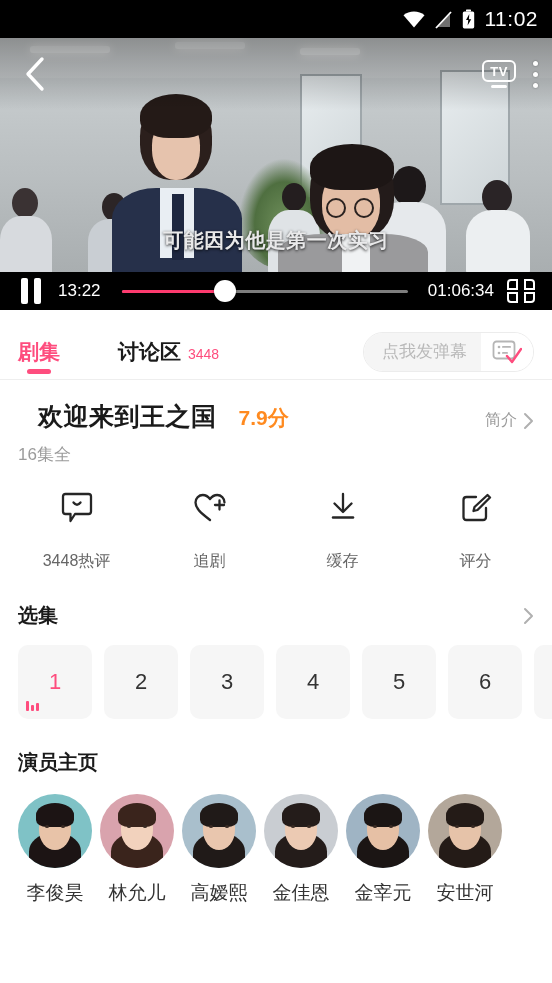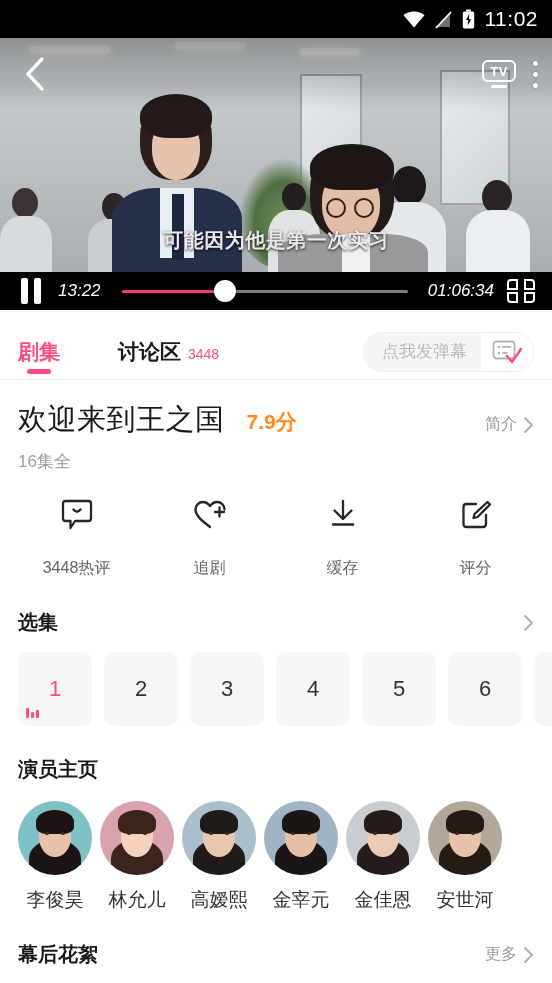--- a/index.html
+++ b/index.html
@@ -114,21 +114,21 @@
     border:1px solid #ececec; border-radius: 20px; overflow:hidden; background:#fff;
   }
   .danmu-input {
     background:#f5f5f5; height: 100%; display:flex; align-items:center;
     padding: 0 14px 0 18px; color:#b9b9b9; font-size: 17px; min-width: 110px;
   }
   .danmu-ico { width: 52px; height:100%; display:flex; align-items:center; justify-content:center; background:#fff; }
 
   
   .title-row { display:flex; align-items:baseline; padding: 20px 18px 0 18px; }
-  .title { font-size: 29px; font-weight:400; color:#1a1a1a; letter-spacing:.5px; }
+  .title { font-size: 25px; font-weight:700; color:#1a1a1a; letter-spacing:.5px;margin-left:20px; }
   .score { font-size: 21px; color:#ff8a1f; font-weight:700; margin-left: 22px; }
   .intro { margin-left:auto; display:flex; align-items:center; gap:6px; color:#9b9b9b; font-size:16px; }
   .sub-line { padding: 10px 18px 0 18px; color:#9b9b9b; font-size:17px; }
 
   
   .actions { display:flex; padding: 26px 10px 0 10px; }
   .action { flex:1; display:flex; flex-direction:column; align-items:center; gap:23px; }
   .action-label { font-size:16px; color:#666; }
 
   
@@ -235,21 +235,21 @@
           <i></i>
             <i></i>
             <i></i>
         </div>
       </div>
     </div>
 
     <div class="subtitle">可能因为他是第一次实习</div>
   </div>
 
-  <div style="position:relative; height:52px;font-style:italic;">
+  <div style="position:relative; height:52px;">
     <div class="ctrl-bar">
       <div class="btn-pause">
           <i></i>
           <i></i>
         </div>
       <span class="t-cur">13:22</span>
       <div class="seek">
         <div class="seek-track"></div>
         <div class="seek-fill" id="seekFill" style="width: 36%;"></div>
         <div class="seek-knob" id="seekKnob" style="left: 36%;"></div>
@@ -403,54 +403,45 @@
         <div class="avatar" style="background: rgb(169, 191, 204);">
           <div class="av-face" style="left:11px;top:40px;width:52px;height:44px;border-radius:40% 40% 0 0;background:#201a18"></div>
           <div class="av-face" style="left:21px;top:16px;width:32px;height:40px;border-radius:46% 46% 52% 52%;background:#e9c6ae"></div>
           <div class="av-face" style="left:18px;top:9px;width:38px;height:24px;border-radius:52% 52% 30% 30%;background:#201a18"></div>
           <div class="av-face" style="left:27px;top:31px;width:4px;height:3px;border-radius:50%;background:#3a2b24"></div>
           <div class="av-face" style="left:43px;top:31px;width:4px;height:3px;border-radius:50%;background:#3a2b24"></div>
         </div>
         <span class="cast-name">高嫒熙</span>
       </div>
       <div class="cast-item">
+        <div class="avatar" style="background: rgb(201, 205, 210);">
+          <div class="av-face" style="left:11px;top:40px;width:52px;height:44px;border-radius:40% 40% 0 0;background:#241c1a"></div>
+          <div class="av-face" style="left:21px;top:16px;width:32px;height:40px;border-radius:46% 46% 52% 52%;background:#eccab3"></div>
+          <div class="av-face" style="left:18px;top:9px;width:38px;height:24px;border-radius:52% 52% 30% 30%;background:#241c1a"></div>
+          <div class="av-face" style="left:27px;top:31px;width:4px;height:3px;border-radius:50%;background:#3a2b24"></div>
+          <div class="av-face" style="left:43px;top:31px;width:4px;height:3px;border-radius:50%;background:#3a2b24"></div>
+        </div>
+        <span class="cast-name">金佳恩</span>
+      </div>
+      <div class="cast-item">
         <div class="avatar" style="background: rgb(159, 180, 196);">
           <div class="av-face" style="left:11px;top:40px;width:52px;height:44px;border-radius:40% 40% 0 0;background:#1b1514"></div>
           <div class="av-face" style="left:21px;top:16px;width:32px;height:40px;border-radius:46% 46% 52% 52%;background:#e6c0a5"></div>
           <div class="av-face" style="left:18px;top:9px;width:38px;height:24px;border-radius:52% 52% 30% 30%;background:#1b1514"></div>
           <div class="av-face" style="left:27px;top:31px;width:4px;height:3px;border-radius:50%;background:#3a2b24"></div>
           <div class="av-face" style="left:43px;top:31px;width:4px;height:3px;border-radius:50%;background:#3a2b24"></div>
         </div>
         <span class="cast-name">金宰元</span>
       </div>
       <div class="cast-item">
-        <div class="avatar" style="background: rgb(201, 205, 210);">
-          <div class="av-face" style="left:11px;top:40px;width:52px;height:44px;border-radius:40% 40% 0 0;background:#241c1a"></div>
-          <div class="av-face" style="left:21px;top:16px;width:32px;height:40px;border-radius:46% 46% 52% 52%;background:#eccab3"></div>
-          <div class="av-face" style="left:18px;top:9px;width:38px;height:24px;border-radius:52% 52% 30% 30%;background:#241c1a"></div>
-          <div class="av-face" style="left:27px;top:31px;width:4px;height:3px;border-radius:50%;background:#3a2b24"></div>
-          <div class="av-face" style="left:43px;top:31px;width:4px;height:3px;border-radius:50%;background:#3a2b24"></div>
-        </div>
-        <span class="cast-name">金佳恩</span>
-      </div>
-      <div class="cast-item">
         <div class="avatar" style="background: rgb(179, 167, 154);">
           <div class="av-face" style="left:11px;top:40px;width:52px;height:44px;border-radius:40% 40% 0 0;background:#241b17"></div>
           <div class="av-face" style="left:21px;top:16px;width:32px;height:40px;border-radius:46% 46% 52% 52%;background:#e6c3a9"></div>
           <div class="av-face" style="left:18px;top:9px;width:38px;height:24px;border-radius:52% 52% 30% 30%;background:#241b17"></div>
           <div class="av-face" style="left:27px;top:31px;width:4px;height:3px;border-radius:50%;background:#3a2b24"></div>
           <div class="av-face" style="left:43px;top:31px;width:4px;height:3px;border-radius:50%;background:#3a2b24"></div>
         </div>
         <span class="cast-name">安世河</span>
       </div>
     </div>
 
-  <div class="section-head" style="margin-top:28px;">
-    <span class="section-title">幕后花絮</span>
-    <span class="section-more">
-      <span>更多</span>
-      <svg width="11" height="18" viewBox="0 0 11 18">
-          <path d="M2 2 L9 9 L2 16" stroke="#b0b0b0" stroke-width="2" fill="none" stroke-linecap="round" stroke-linejoin="round"></path>
-        </svg>
-    </span>
-  </div>
 
 </div>
 
 </body></html>

